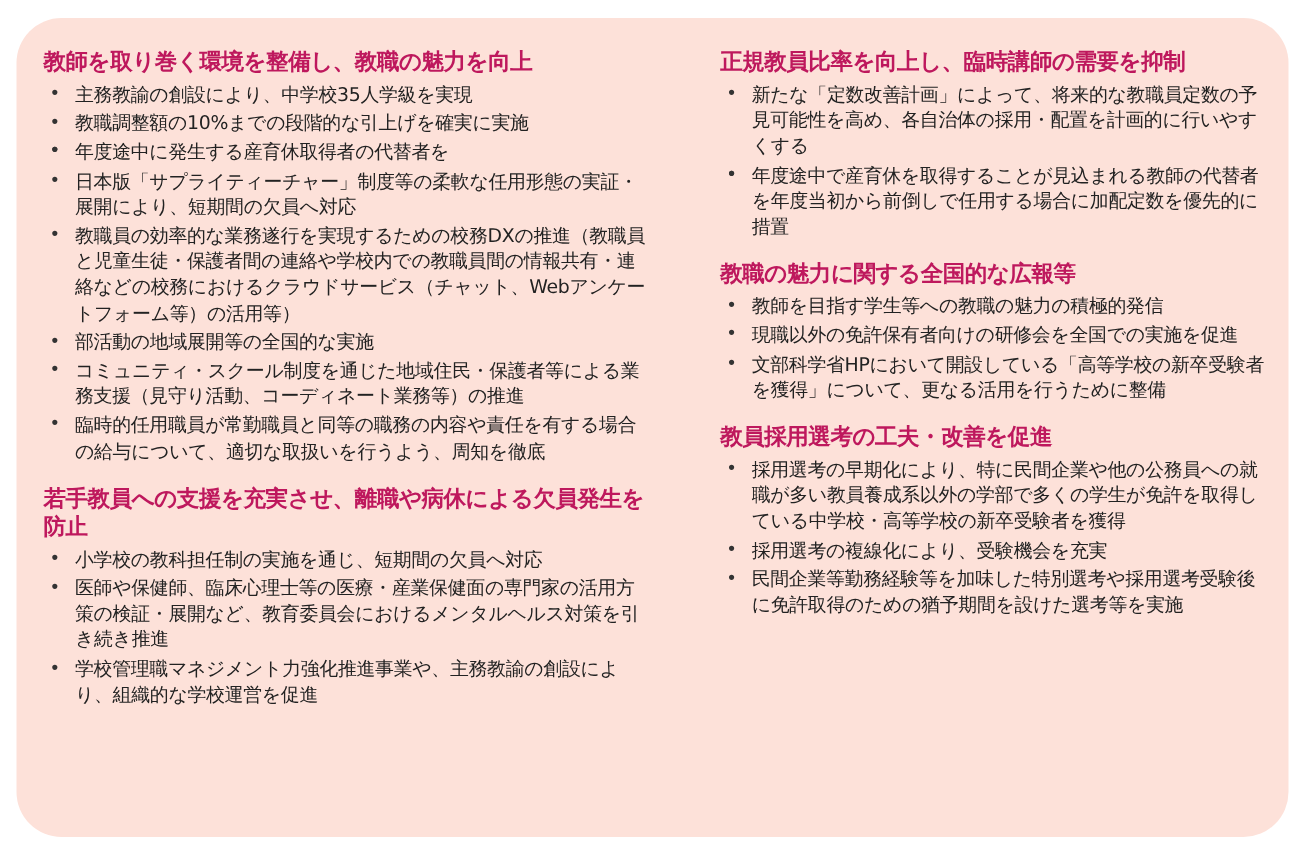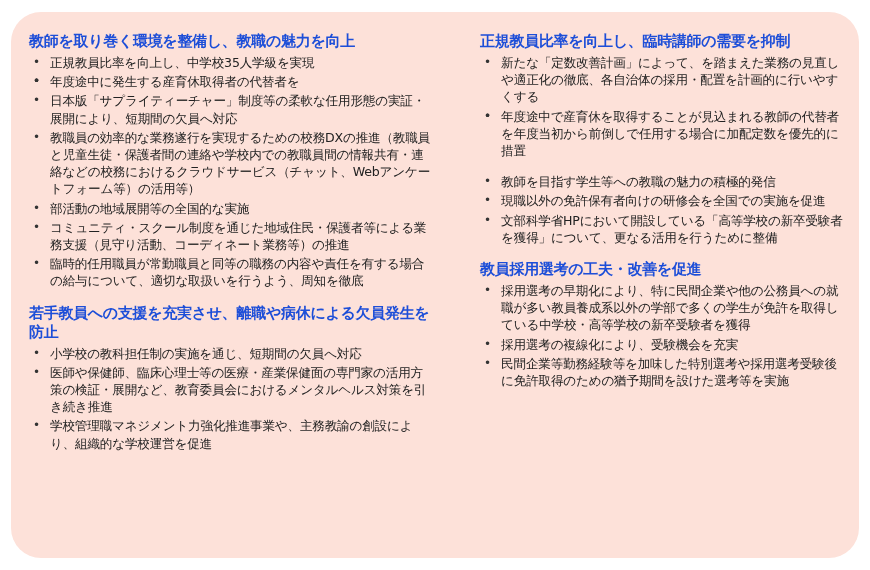--- a/index.html
+++ b/index.html
@@ -12,41 +12,41 @@
     background: #fde1d9; border-radius: 30px;
     box-sizing: border-box; padding: 20px 16px 10px 18px;
     display: flex; gap: 14px;
   }
   .col { display: flex; flex-direction: column; }
   .col.left { width: 420px; }
   .col.right { width: 380px; margin-left: 36px; }
   .section { margin-bottom: 12px; }
   .section h2 {
     margin: 0 0 3px 0; font-size: 15px; line-height: 19px; font-weight: bold;
-    color: #1d4ed8; letter-spacing: -0.3px;
+    color: #be185d; letter-spacing: -0.3px;
   }
   .section ul { margin: 0; padding: 0; list-style: none; }
   .section li {
     position: relative; padding-left: 21px; font-size: 12.6px; line-height: 17.2px;
     color: #222222; margin-bottom: 2px; letter-spacing: -0.2px;
   }
   .bullet {
     position: absolute; left: 4px; top: 0; font-size: 12px; color: #333;
   }
 </style>
 </head>
 <body>
 
 <div class="panel">
   <div class="col left">
     <div class="section">
       <h2>教師を取り巻く環境を整備し、教職の魅力を向上</h2>
       <ul>
-        <li><span class="bullet">•</span><span>正規教員比率を向上し、中学校35人学級を実現</span></li>
-        <li><span class="bullet">•</span></li>
+        <li><span class="bullet">•</span><span>主務教諭の創設により、中学校35人学級を実現</span></li>
+        <li><span class="bullet">•</span><span>教職調整額の10%までの段階的な引上げを確実に実施</span></li>
         <li><span class="bullet">•</span></li>
         <li><span class="bullet">•</span><span>年度途中に発生する産育休取得者の代替者を</span></li>
         <li><span class="bullet">•</span><span>日本版「サプライティーチャー」制度等の柔軟な任用形態の実証・展開により、短期間の欠員へ対応</span></li>
         <li><span class="bullet">•</span><span>教職員の効率的な業務遂行を実現するための校務DXの推進（教職員と児童生徒・保護者間の連絡や学校内での教職員間の情報共有・連絡などの校務におけるクラウドサービス（チャット、Webアンケートフォーム等）の活用等）</span></li>
         <li><span class="bullet">•</span><span>部活動の地域展開等の全国的な実施</span></li>
         <li><span class="bullet">•</span><span>コミュニティ・スクール制度を通じた地域住民・保護者等による業務支援（見守り活動、コーディネート業務等）の推進</span></li>
         <li><span class="bullet">•</span><span>臨時的任用職員が常勤職員と同等の職務の内容や責任を有する場合の給与について、適切な取扱いを行うよう、周知を徹底</span></li>
       </ul>
     </div>
     <div class="section">
@@ -56,26 +56,27 @@
         <li><span class="bullet">•</span><span>医師や保健師、臨床心理士等の医療・産業保健面の専門家の活用方策の検証・展開など、教育委員会におけるメンタルヘルス対策を引き続き推進</span></li>
         <li><span class="bullet">•</span><span>学校管理職マネジメント力強化推進事業や、主務教諭の創設により、組織的な学校運営を促進</span></li>
       </ul>
     </div>
   </div>
 
   <div class="col right">
     <div class="section">
       <h2>正規教員比率を向上し、臨時講師の需要を抑制</h2>
       <ul>
-        <li><span class="bullet">•</span><span>新たな「定数改善計画」によって、を踏まえた業務の見直しや適正化の徹底、各自治体の採用・配置を計画的に行いやすくする</span></li>
+        <li><span class="bullet">•</span><span>新たな「定数改善計画」によって、将来的な教職員定数の予見可能性を高め、各自治体の採用・配置を計画的に行いやすくする</span></li>
         <li><span class="bullet">•</span></li>
         <li><span class="bullet">•</span><span>年度途中で産育休を取得することが見込まれる教師の代替者を年度当初から前倒しで任用する場合に加配定数を優先的に措置</span></li>
       </ul>
     </div>
     <div class="section">
+      <h2>教職の魅力に関する全国的な広報等</h2>
       <ul>
         <li><span class="bullet">•</span><span>教師を目指す学生等への教職の魅力の積極的発信</span></li>
         <li><span class="bullet">•</span><span>現職以外の免許保有者向けの研修会を全国での実施を促進</span></li>
         <li><span class="bullet">•</span><span>文部科学省HPにおいて開設している「高等学校の新卒受験者を獲得」について、更なる活用を行うために整備</span></li>
       </ul>
     </div>
     <div class="section">
       <h2>教員採用選考の工夫・改善を促進</h2>
       <ul>
         <li><span class="bullet">•</span><span>採用選考の早期化により、特に民間企業や他の公務員への就職が多い教員養成系以外の学部で多くの学生が免許を取得している中学校・高等学校の新卒受験者を獲得</span></li>

